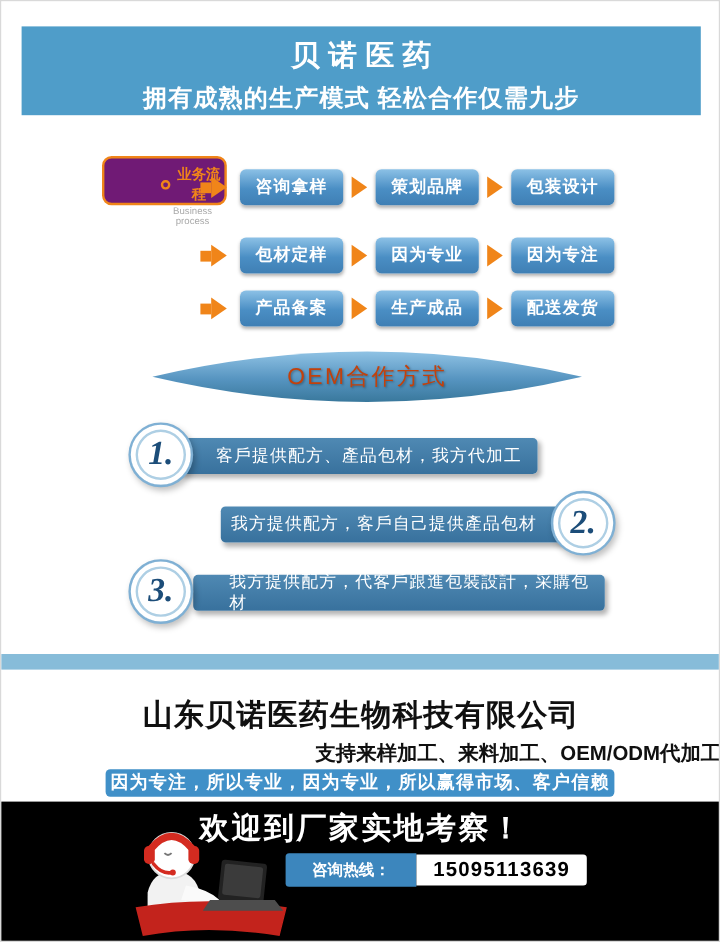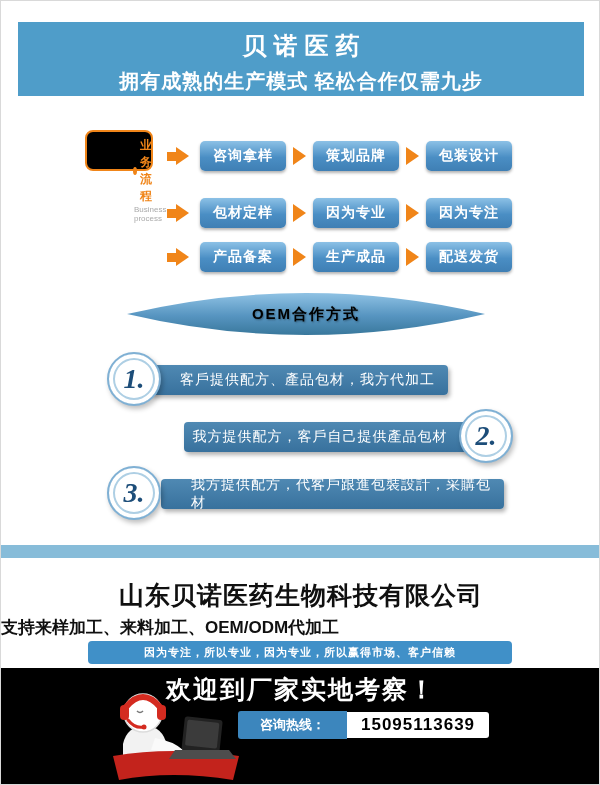--- a/index.html
+++ b/index.html
@@ -6,50 +6,50 @@
   html,body { background:#ffffff; }
   body { font-family:"Liberation Sans","DejaVu Sans",sans-serif; }
   .page { position:relative; width:600px; height:785px; background:#fff; overflow:hidden; border:1px solid #d9d9d9; }
 
   
   .header { position:absolute; left:17px; top:21px; width:566px; height:74px; background:#4f9dc9; color:#fff; text-align:center; }
   .header-title { font-size:24px; font-weight:bold; letter-spacing:7px; text-indent:7px; padding-top:8px; }
   .header-subtitle { font-size:20px; font-weight:bold; letter-spacing:1px; margin-top:6px; }
 
   
-  .badge { position:absolute; left:84px; top:129px; width:68px; height:41px; background:#000000; border:2px solid #f08519; border-radius:8px; text-align:center;padding-left:47px; }
+  .badge { position:absolute; left:84px; top:129px; width:104px; height:41px; background:#701a75; border:2px solid #f08519; border-radius:8px; text-align:center;padding-left:47px; }
   .badge-top { font-size:12px; font-weight:bold; color:#f08519; margin-top:5px; display:flex; align-items:center; justify-content:center; gap:3px; }
   .badge-dot { width:8px; height:8px; border:2px solid #f08519; border-radius:50%; display:inline-block; }
   .badge-sub { font-size:8px; color:#aaa; }
 
   .flow-row { position:absolute; left:166px; height:32px; display:flex; align-items:center; gap:7px; }
   .lead-arrow { width:26px; display:flex; align-items:center; }
   .lead-tail { width:9px; height:9px; background:#f08519; }
   .tri { width:0; height:0; border-top:9px solid transparent; border-bottom:9px solid transparent; border-left:13px solid #f08519; }
   .step-btn { width:86px; height:30px; border-radius:5px; background:linear-gradient(180deg,#8cc1e6,#4a8ec4 55%,#3f7fb4); color:#fff; font-size:14px; font-weight:bold; letter-spacing:1px; display:flex; align-items:center; justify-content:center; box-shadow:0 2px 3px rgba(0,0,0,.3); }
 
   
   .oem-wrap { position:absolute; left:118px; top:284px; width:374px; height:58px; }
   .oem-wrap svg { position:absolute; left:0; top:0; }
-  .oem-title { position:absolute; left:0; top:0; width:100%; height:100%; display:flex; align-items:center; justify-content:center; color:#000000; font-size:15px; font-weight:bold; letter-spacing:2px; text-shadow:1px 1px 2px rgba(0,0,0,.35); }
+  .oem-title { position:absolute; left:0; top:0; width:100%; height:100%; display:flex; align-items:center; justify-content:center; color:#c2410c; font-size:19px; font-weight:normal; letter-spacing:2px; text-shadow:1px 1px 2px rgba(0,0,0,.35); }
 
   
   .opt-bar { position:absolute; height:30px; border-radius:4px; background:linear-gradient(180deg,#4f89b3,#38719d); color:#fff; font-size:14px; letter-spacing:1px; display:flex; align-items:center; box-shadow:2px 3px 4px rgba(0,0,0,.3); z-index:1; }
   .num-circle { position:absolute; width:54px; height:54px; border-radius:50%; background:#fff; border:2px solid #7fb0d4;
     box-shadow: inset 0 0 0 4px #fff, inset 0 0 0 6px #aecfe4, 2px 3px 5px rgba(0,0,0,.25);
     display:flex; align-items:center; justify-content:center;
     font-family:"Liberation Serif","DejaVu Serif",serif; font-style:italic; font-weight:bold; font-size:28px; color:#1c4d79; z-index:2; }
 
   
   .divider { position:absolute; left:0; top:544px; width:600px; height:13px; background:#87bcd9; }
 
   
   .company { position:absolute; left:0; top:578px; width:600px; text-align:center; font-size:25px; font-weight:bold; color:#101010; letter-spacing:1px; }
-  .services { position:absolute; left:0; top:615px; width:600px; text-align:left; font-size:17px; font-weight:bold; color:#101010; }
-  .slogan { position:absolute; left:50%; transform:translateX(-50%); top:640px; width:424px; height:23px; background:#4090c8; border-radius:4px; color:#fff; font-size:11px; font-weight:bold; display:flex; align-items:center; justify-content:center; letter-spacing:1px; }
+  .services { position:absolute; left:0; top:615px; width:600px; text-align:right; font-size:17px; font-weight:bold; color:#101010; }
+  .slogan { position:absolute; left:50%; transform:translateX(-50%); top:640px; width:424px; height:23px; background:#4090c8; border-radius:4px; color:#fff; font-size:15px; font-weight:bold; display:flex; align-items:center; justify-content:center; letter-spacing:1px; }
 
   .black-box { position:absolute; left:0; top:667px; width:600px; height:118px; background:#000; }
   .welcome { position:absolute; left:0; top:5px; width:600px; text-align:center; color:#fff; font-size:25px; font-weight:bold; letter-spacing:2px; }
   .hotline { position:absolute; left:237px; top:43px; display:flex; align-items:center; }
   .hotline-label { background:#3c86bd; color:#fff; font-size:13px; font-weight:bold; padding:5px 22px; border-radius:3px 0 0 3px; }
   .hotline-number { background:#fff; color:#000; font-size:17px; font-weight:bold; padding:3px 14px; border-radius:0 3px 3px 0; letter-spacing:1px; }
   .mascot { position:absolute; left:96px; top:16px; width:150px; height:98px; }
 </style>
 </head>
 <body>

